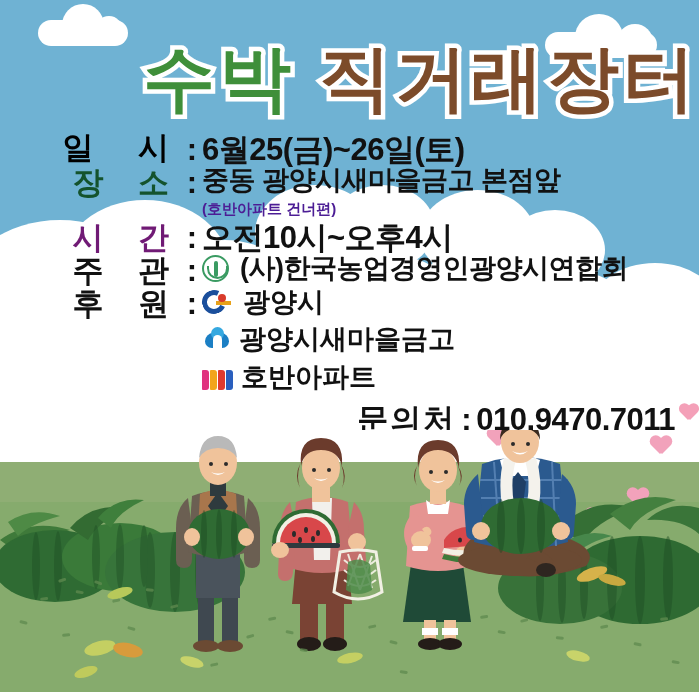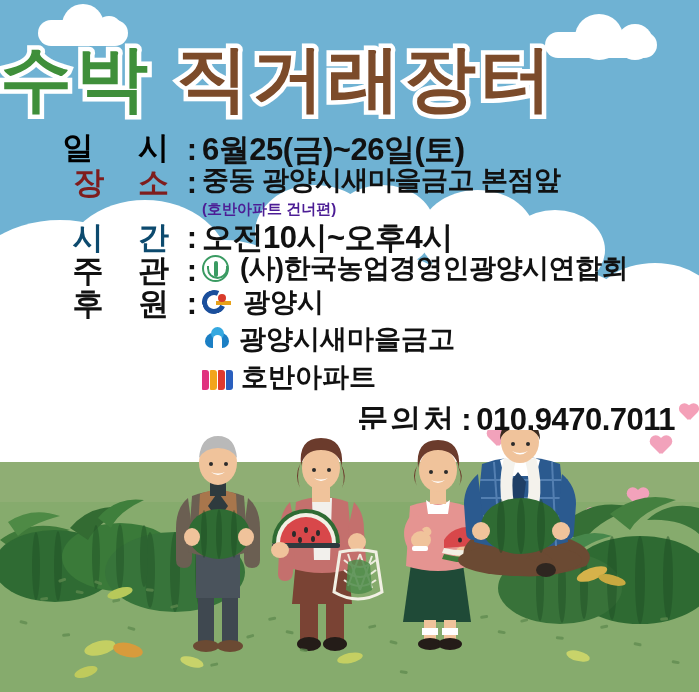--- a/index.html
+++ b/index.html
@@ -26,21 +26,21 @@
   .ct2:before{content:"";position:absolute;left:30px;top:-18px;width:48px;height:46px;background:#fff;border-radius:50%;}
   .ct2:after{content:"";position:absolute;left:72px;top:-8px;width:36px;height:36px;background:#fff;border-radius:50%;}
 
   
   .cloudmass{position:absolute;left:0;bottom:0;width:699px;height:330px;}
   .cb{position:absolute;background:#fff;border-radius:50%;}
   .cloudbase{position:absolute;left:-20px;bottom:0;width:740px;height:120px;background:#fff;}
 
   
   .title{
-    position:absolute;left:0;top:42px;width:699px;text-align:left;
+    position:absolute;left:0;top:42px;width:699px;text-align:right;
     font-size:72px;font-weight:bold;letter-spacing:4px;line-height:1;
     -webkit-text-stroke:9px #ffffff;paint-order:stroke fill;
     white-space:nowrap;
   }
   .title .t-green{color:#3f8f3a;}
   .title .t-brown{color:#7c4b2a;}
 
   
   .info{position:absolute;left:0;top:134px;width:699px;}
   .row{display:flex;align-items:flex-start;line-height:1.0;margin-bottom:2px;}
@@ -49,22 +49,22 @@
     font-size:31px;font-weight:bold;letter-spacing:13px;
     flex:0 0 182px;
   }
   .colon{width:20px;flex:0 0 20px;text-align:center;font-size:31px;font-weight:bold;color:#111;}
   .val{font-size:31px;font-weight:bold;color:#111;letter-spacing:-0.5px;white-space:nowrap;}
   .val.sm{font-size:27px;}
   .sub{
     margin-left:202px;font-size:15px;font-weight:bold;color:#4c1d95;margin-top:1px;margin-bottom:3px;
   }
   .c-blue{color:#000000;font-family:Liberation Mono, monospace;}
-  .c-green{color:#7f1d1d;font-family:Liberation Serif, serif;}
-  .c-pink{color:#0c4a6e;}
+  .c-green{color:#14532d;}
+  .c-pink{color:#701a75;}
   .c-black{color:#111;padding-left:9px;}
 
   .with-logo{display:flex;align-items:center;gap:11px;}
   .sponsor-row{display:flex;align-items:center;gap:7px;margin-left:202px;margin-top:2px;}
   .sponsor-name{font-size:27px;font-weight:bold;color:#111;text-align:right;}
 
   
   .logo{flex:0 0 auto;display:inline-block;}
   .logo-nong{width:27px;height:27px;border-radius:50%;background:#fff;border:2px solid #3a9b62;position:relative;}
   .logo-nong:before{content:"";position:absolute;left:50%;top:4px;transform:translateX(-50%);

